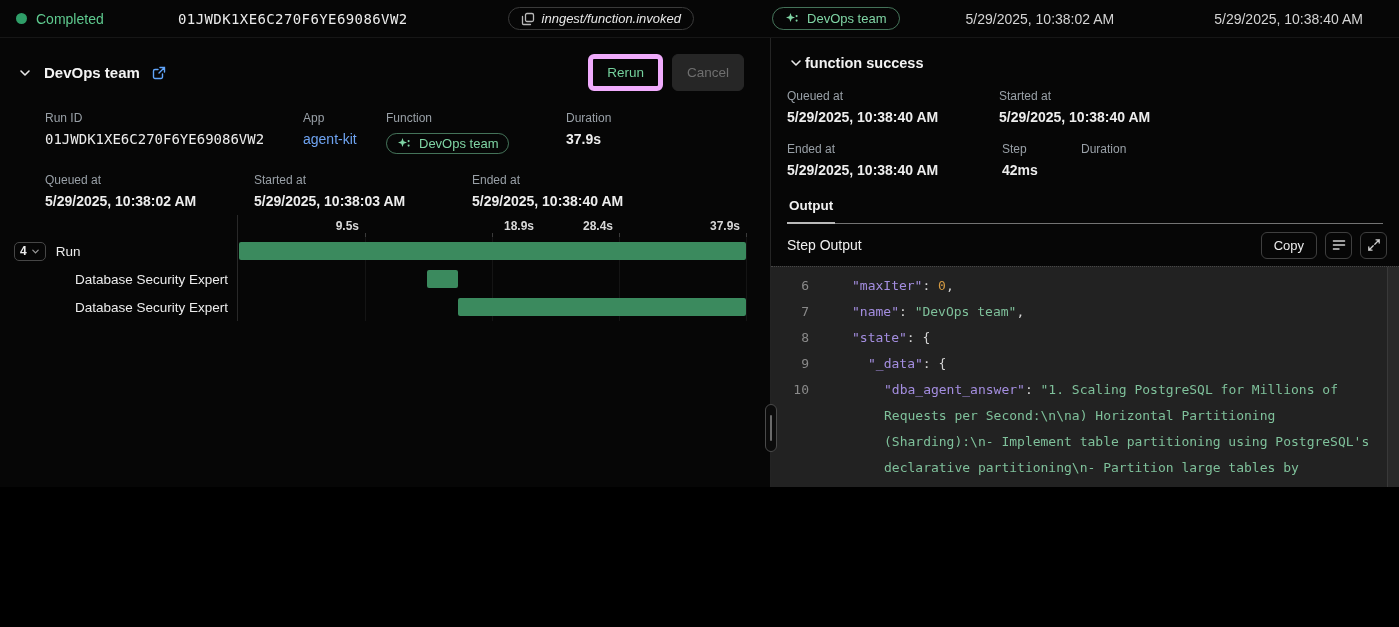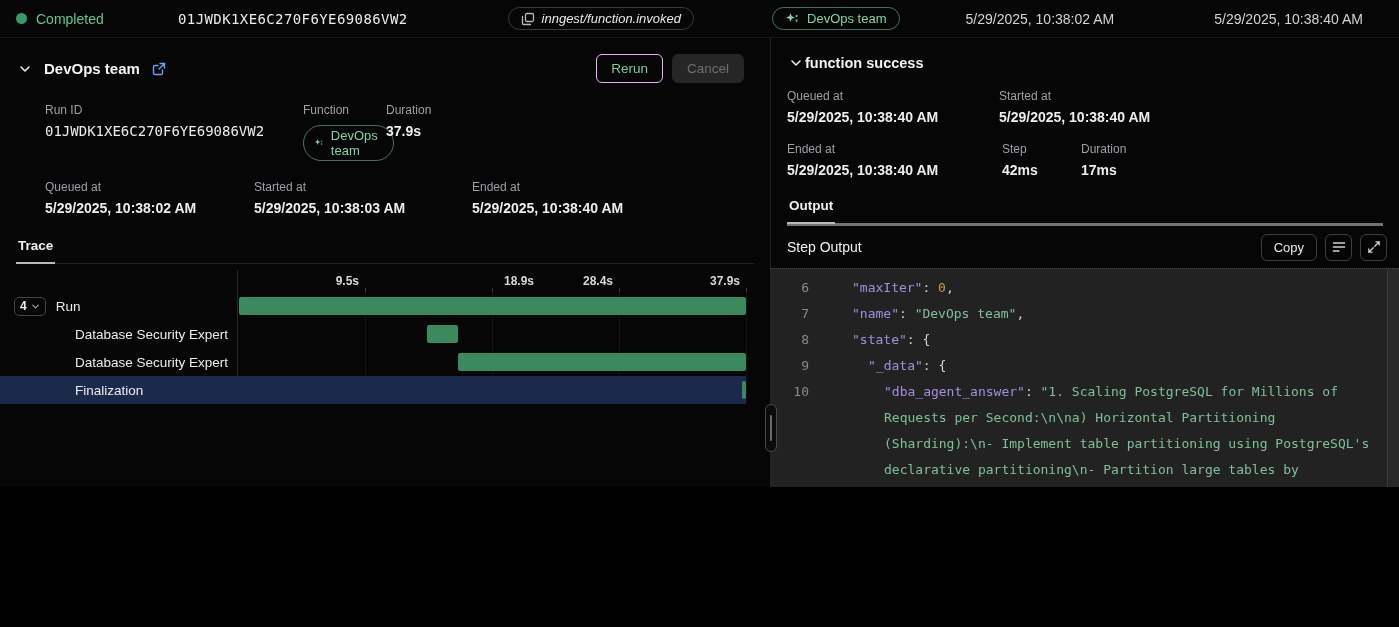--- a/index.html
+++ b/index.html
@@ -32,21 +32,21 @@
   .drag-handle { position:absolute; left:765px; top:366px; width:12px; height:48px; border:1px solid #4a4a4a; border-radius:7px; background:#0b0b0b; z-index:5; display:flex; align-items:center; justify-content:center; cursor:col-resize; }
   .drag-handle i { display:block; width:2px; height:26px; background:#6a6a6a; border-radius:1px; }
 
   
   .lp-header { display:flex; align-items:center; padding:16px 26px 0 16px; }
   .chev-btn { background:none; border:none; cursor:pointer; display:flex; align-items:center; padding:2px; }
   .lp-title { font-size:15px; font-weight:700; color:#f4f4f4; margin-left:10px; }
   .ext-link { margin-left:12px; display:flex; cursor:pointer; }
   .lp-actions { margin-left:auto; display:flex; gap:9px; }
   .btn { font-family:inherit; font-size:13.5px; border-radius:6px; padding:6px 14px; cursor:pointer; }
-  .btn-rerun { background:transparent; border:1px solid #f0abfc; color:#74d09c; }
+  .btn-rerun { background:transparent; border:5px solid #f0abfc; color:#74d09c; }
   .btn-cancel { background:#262626; border:1px solid #262626; color:#6f6f6f; cursor:default; }
 
   .lp-meta { padding:0 16px; margin-top:20px;margin-left:29px; }
   .meta-grid1 { display:grid; grid-template-columns:258px 83px 180px 1fr; }
   .meta-grid2 { display:grid; grid-template-columns:209px 218px 1fr; margin-top:19px; }
   .m-label { font-size:12px; color:#99a0a7; }
   .m-value { margin-top:6px; font-size:14px; font-weight:700; color:#ededed; }
   .m-value.mono { font-weight:400; font-size:14px; }
   .m-link { color:#6fa4f2; font-weight:500; cursor:pointer; }
   .m-fn .fn-pill { padding:2px 10px; font-size:13px; margin-top:2px; }
@@ -71,21 +71,21 @@
   .count-badge { display:inline-flex; align-items:center; gap:4px; border:1px solid #464646; border-radius:5px; height:19px; padding:0 5px; font-size:12px; font-weight:700; color:#ededed; margin-right:10px; cursor:pointer; }
   .row-chart { flex:1; position:relative; }
   .bar { position:absolute; top:5px; height:18px; border-radius:2px; background:#3b8a5e; }
 
   
   .rp-header { display:flex; align-items:center; padding:16px 16px 0; }
   .rp-title { font-size:14.5px; font-weight:700; color:#f2f2f2; }
   .rp-meta { padding:0 16px; margin-top:17px; }
   .rp-grid1 { display:grid; grid-template-columns:212px 1fr; }
   .rp-grid2 { display:grid; grid-template-columns:215px 79px 1fr; margin-top:17px; }
-  .rp-tabs { margin:16px 16px 0; border-bottom:3px solid #737373; }
+  .rp-tabs { margin:16px 16px 0; border-bottom:1px solid #737373; }
   .step-bar { height:42px; display:flex; align-items:center; padding:0 12px 0 16px; }
   .step-bar-title { font-size:14px; font-weight:500; color:#f0f0f0; }
   .step-actions { margin-left:auto; display:flex; gap:8px; align-items:center; }
   .copy-btn { background:transparent; border:1px solid #3f3f3f; border-radius:6px; color:#ebebeb; font-size:13px; font-family:inherit; padding:5px 12px; cursor:pointer; }
   .icon-btn { width:27px; height:27px; display:flex; align-items:center; justify-content:center; background:transparent; border:1px solid #3f3f3f; border-radius:6px; cursor:pointer; }
 
   
   .code-area { flex:1; background:#222222; border-top:1px dotted #474747; position:relative; overflow:hidden; padding-top:6px;
     font-family:"DejaVu Sans Mono", monospace; font-size:13px; line-height:26px; }
   .code-line { display:flex; }
@@ -154,20 +154,24 @@
           <button class="btn btn-cancel" disabled="">Cancel</button>
         </div>
       </div>
 
       <div class="lp-meta">
         <div class="meta-grid1">
           <div>
             <div class="m-label">Run ID</div>
             <div class="m-value mono">01JWDK1XE6C270F6YE69086VW2</div>
           </div>
+          <div>
+            <div class="m-label">App</div>
+            <div class="m-value m-link">agent-kit</div>
+          </div>
           <div class="m-fn">
             <div class="m-label">Function</div>
             <div class="m-value" style="font-weight:400;">
               <span class="pill fn-pill">
                 <svg width="15" height="14" viewBox="0 0 15 14">
                   <path d="M5.5 1 L6.7 4.3 L10 5.5 L6.7 6.7 L5.5 10 L4.3 6.7 L1 5.5 L4.3 4.3 Z" fill="#7fd4a4"></path>
                   <circle cx="11.6" cy="4.1" r="1.05" fill="#7fd4a4"></circle>
                   <circle cx="11.6" cy="8.6" r="1.05" fill="#7fd4a4"></circle>
                 </svg>
                 <span>DevOps team</span>
@@ -188,23 +192,20 @@
             <div class="m-label">Started at</div>
             <div class="m-value">5/29/2025, 10:38:03 AM</div>
           </div>
           <div>
             <div class="m-label">Ended at</div>
             <div class="m-value">5/29/2025, 10:38:40 AM</div>
           </div>
         </div>
       </div>
 
-      <div class="lp-tabs">
-        <span class="tab">Trace</span>
-      </div>
 
       <div class="trace-wrap">
         <div class="trace-axis">
           <div class="axis-chart">
               <span class="axis-tick-label" style="left: 25%;">9.5s</span>
               <i class="axis-tickmark" style="left: 25%;"></i>
               <span class="axis-tick-label" style="left: 50%; margin-left: 48px;">18.9s</span>
               <i class="axis-tickmark" style="left: 50%;"></i>
               <span class="axis-tick-label" style="left: 75%;">28.4s</span>
               <i class="axis-tickmark" style="left: 75%;"></i>
@@ -232,26 +233,20 @@
               <div class="row-chart">
                 <div class="bar" style="left: 37.3%; width: 6.2%;"></div>
               </div>
             </div>
             <div class="trace-row">
               <div class="row-label ind1">Database Security Expert</div>
               <div class="row-chart">
                 <div class="bar" style="left: 43.5%; width: 56.5%;"></div>
               </div>
             </div>
-            <div class="trace-row selected">
-              <div class="row-label ind1">Finalization</div>
-              <div class="row-chart">
-                <div class="bar" style="left: 99.2%; width: 0.8%;"></div>
-              </div>
-            </div>
           </div>
       </div>
     </section>
 
     <div class="drag-handle">
         <i></i>
       </div>
 
     <section class="right-panel">
 
@@ -279,21 +274,20 @@
           <div>
             <div class="m-label">Ended at</div>
             <div class="m-value">5/29/2025, 10:38:40 AM</div>
           </div>
           <div>
             <div class="m-label">Step</div>
             <div class="m-value">42ms</div>
           </div>
           <div>
             <div class="m-label">Duration</div>
-            <div class="m-value">17ms</div>
           </div>
         </div>
       </div>
 
       <div class="rp-tabs">
         <span class="tab">Output</span>
       </div>
 
       <div class="step-bar">
         <span class="step-bar-title">Step Output</span>

